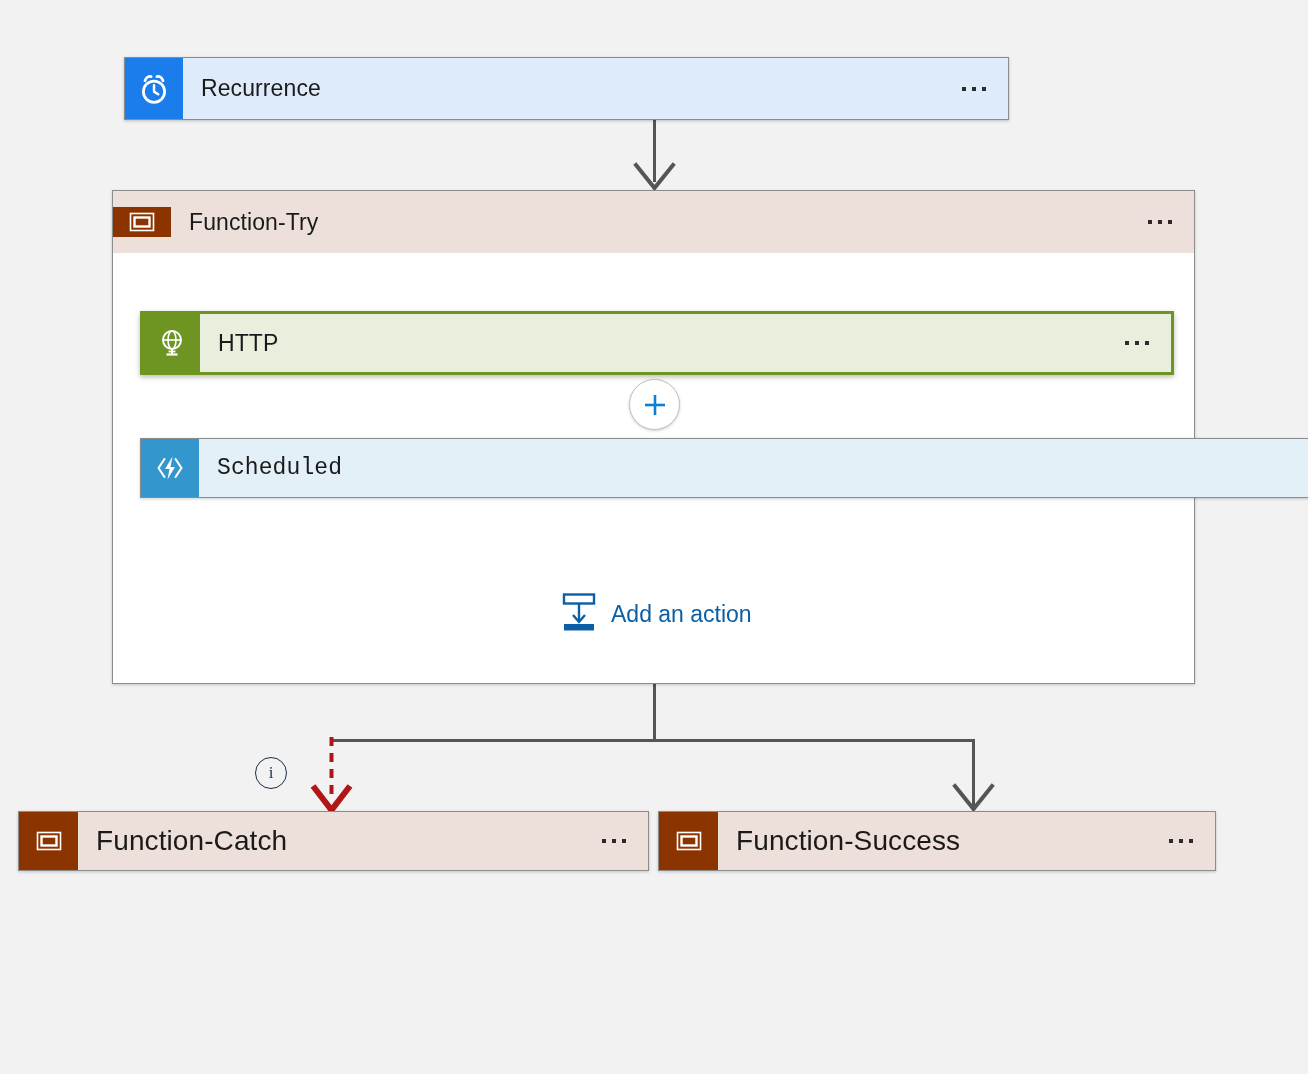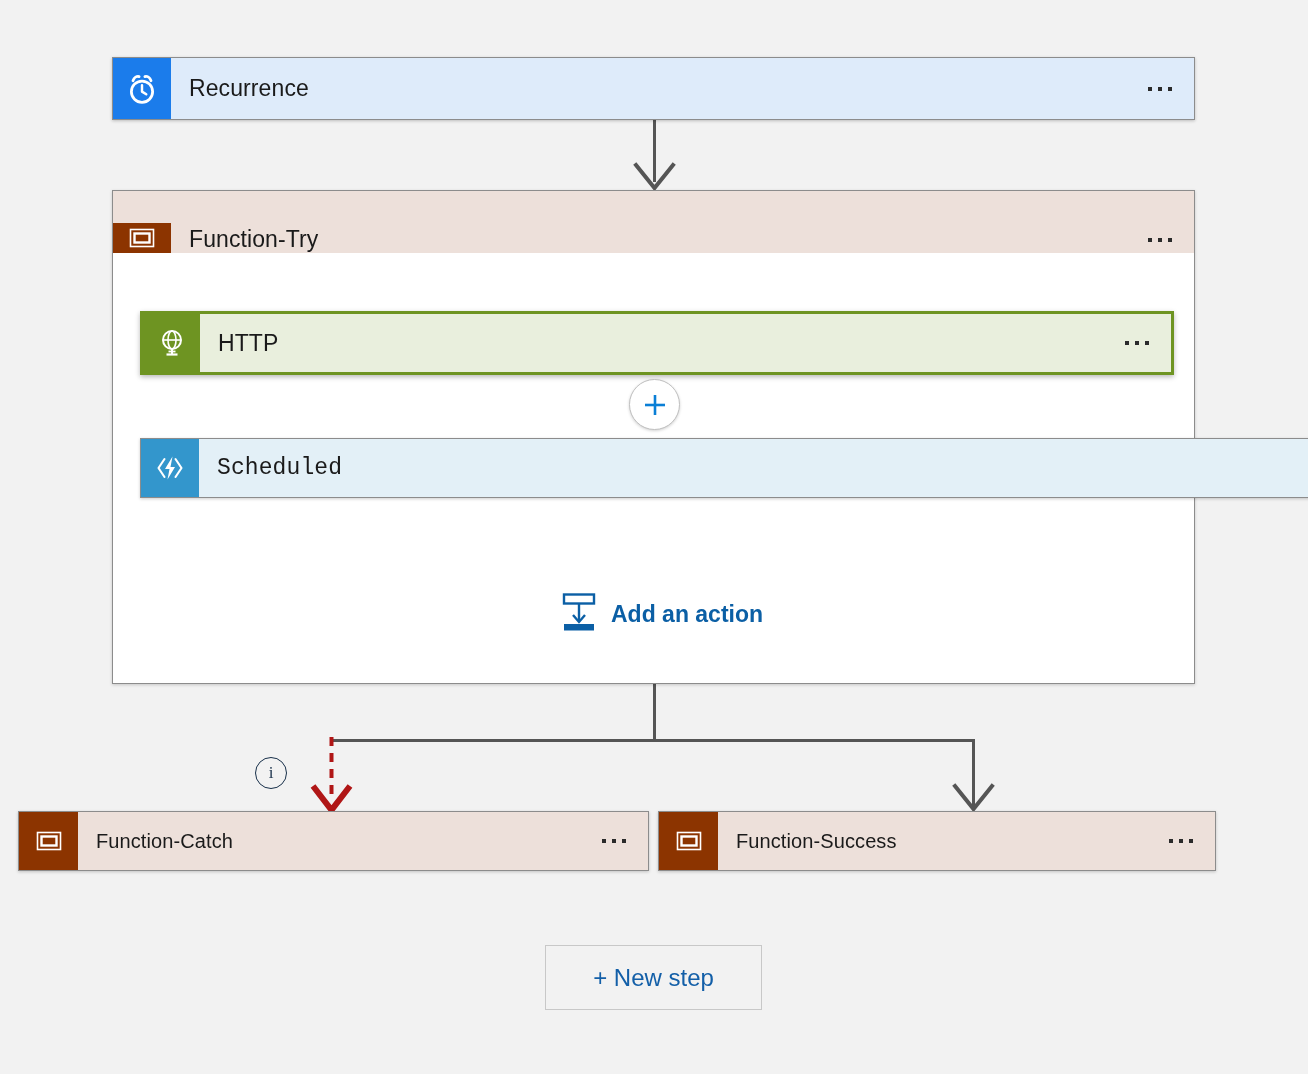--- a/index.html
+++ b/index.html
@@ -61,37 +61,37 @@
   }
   .ellipsis i {
     display: block;
     width: 4px;
     height: 4px;
     background: #2b2b2b;
   }
 
   
   #recurrence-card {
-    left: 112px; top: 57px; width: 1083px; height: 63px;
+    left: 124px; top: 57px; width: 885px; height: 63px;
     box-shadow: 0 1px 3px rgba(0,0,0,0.22);
   }
   #recurrence-card .card-icon { background: #1b7ceb; }
   #recurrence-card .card-body { background: #deebfa; }
 
   #scope-try {
     position: absolute;
     left: 112px; top: 190px; width: 1083px; height: 494px;
     box-sizing: border-box;
     border: 1px solid #8c8c8c;
     background: #ffffff;
     box-shadow: 0 1px 3px rgba(0,0,0,0.18);
   }
   .scope-header {
     display: flex;
-    align-items: flex-end;
+    align-items: center;
     height: 62px;
     background: #ede0da;
   }
   .scope-header .card-icon { background: #8c3400; }
   .scope-header .card-body { background: #ede0da; }
   .scope-content {
     position: relative;
     height: 430px;
     background: #ffffff;
   }
@@ -120,21 +120,21 @@
   #catch-card .card-icon { background: #8c3400; width: 59px; min-width: 59px; }
   #catch-card .card-body { background: #ede0da; }
 
   #success-card {
     left: 658px; top: 811px; width: 558px; height: 60px;
     box-shadow: 0 1px 3px rgba(0,0,0,0.2);
   }
   #success-card .card-icon { background: #8c3400; width: 59px; min-width: 59px; }
   #success-card .card-body { background: #ede0da; }
 
-  #catch-card .card-title, #success-card .card-title { font-size: 20px; }
+  #catch-card .card-title, #success-card .card-title { font-size: 28px; }
 
   
   .svg-layer {
     position: absolute;
     left: 0; top: 0;
     width: 1308px; height: 1074px;
     pointer-events: none;
   }
 
   
@@ -153,21 +153,20 @@
   }
 
   
   #add-action {
     position: absolute;
     left: 561px; top: 592px;
     display: flex;
     align-items: center;
     gap: 14px;
     cursor: pointer;
-    font-weight: bold;
   }
   #add-action .label {
     font-size: 23px;
     color: #0b5fa5;
     white-space: nowrap;
   }
 
   
   #info-icon {
     position: absolute;
@@ -355,17 +354,14 @@
     <div class="card-body">
       <span class="card-title">Function-Success</span>
       <span class="ellipsis">
           <i></i>
           <i></i>
           <i></i>
         </span>
     </div>
   </div>
 
-  <div id="new-step-button">
-    <span class="label">+ New step</span>
-  </div>
 
 </div>
 
 </body></html>

